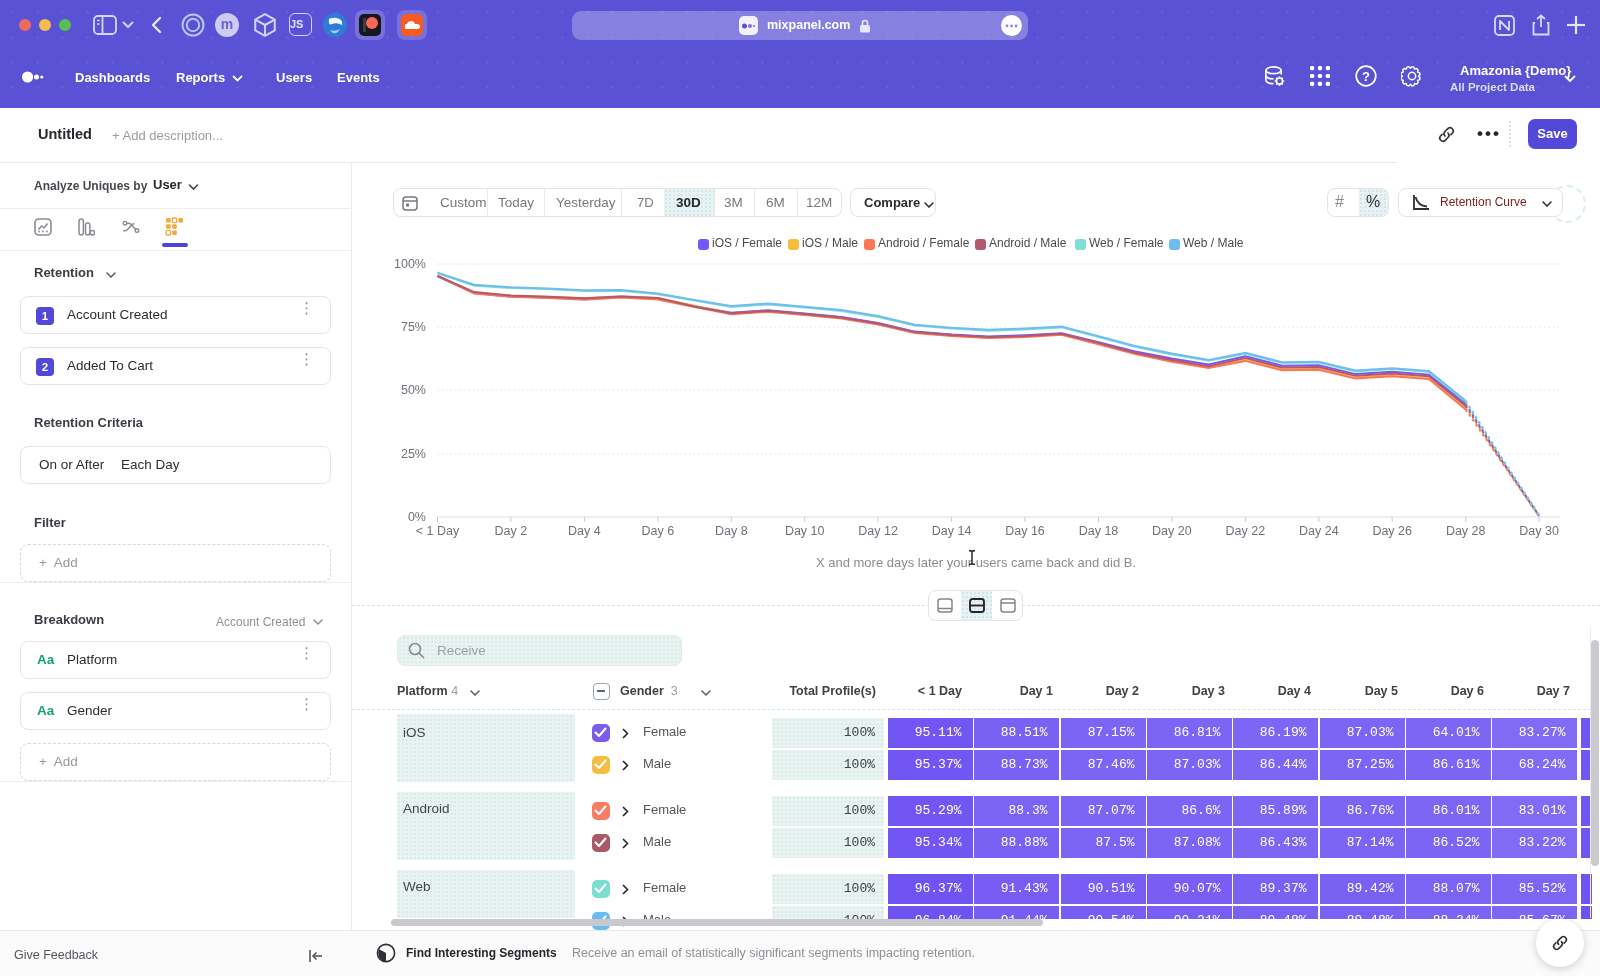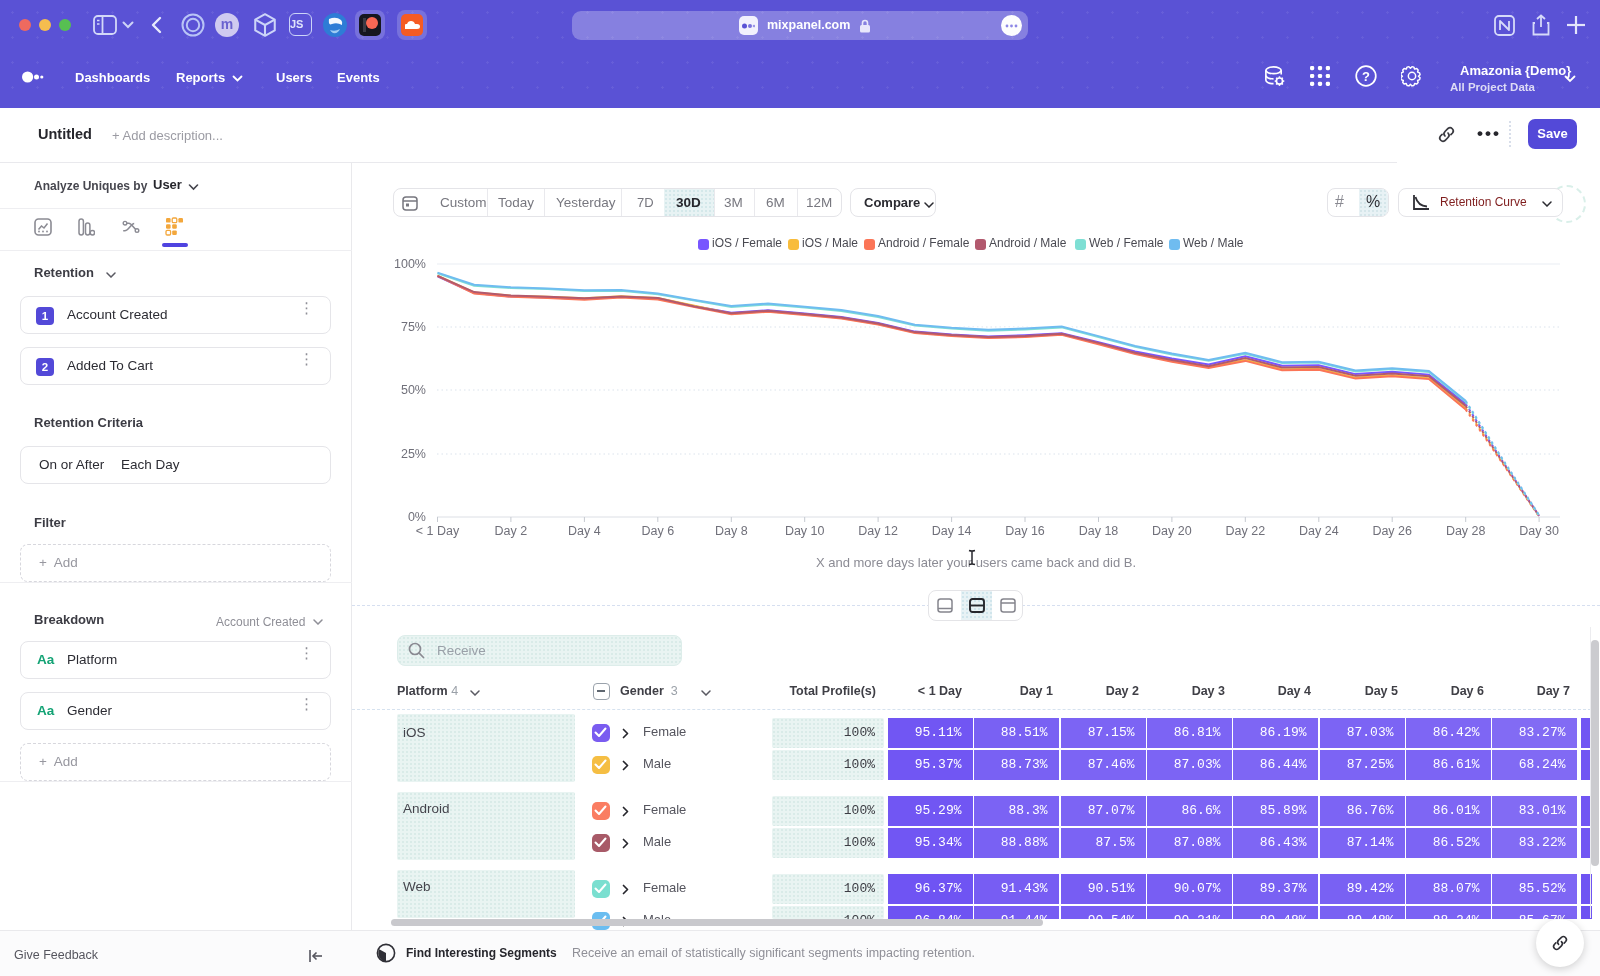--- a/index.html
+++ b/index.html
@@ -547,21 +547,21 @@
   </svg>
 <div class="glabel" style="left:643px;top:912px">Male</div>
 <div class="shim" style="left:772px;top:718px;width:112px;height:30px"></div>
 <div class="tp" style="left:772px;top:718px;width:103px;height:30px">100%</div>
 <div class="cell" style="left:888px;top:718px;background:rgba(105,77,242,0.95)">95.11%</div>
 <div class="cell" style="left:974px;top:718px;background:rgba(105,77,242,0.89)">88.51%</div>
 <div class="cell" style="left:1061px;top:718px;background:rgba(105,77,242,0.87)">87.15%</div>
 <div class="cell" style="left:1147px;top:718px;background:rgba(105,77,242,0.87)">86.81%</div>
 <div class="cell" style="left:1233px;top:718px;background:rgba(105,77,242,0.86)">86.19%</div>
 <div class="cell" style="left:1320px;top:718px;background:rgba(105,77,242,0.87)">87.03%</div>
-<div class="cell" style="left:1406px;top:718px;background:rgba(105,77,242,0.86)">86.42%</div>
+<div class="cell" style="left:1406px;top:718px;background:rgba(105,77,242,0.86)">64.01%</div>
 <div class="cell" style="left:1492px;top:718px;background:rgba(105,77,242,0.83)">83.27%</div>
 <div class="cell" style="left:1581px;top:718px;width:9px;background:rgba(105,77,242,0.95)"></div>
 <div class="shim" style="left:772px;top:750px;width:112px;height:30px"></div>
 <div class="tp" style="left:772px;top:750px;width:103px;height:30px">100%</div>
 <div class="cell" style="left:888px;top:750px;background:rgba(105,77,242,0.95)">95.37%</div>
 <div class="cell" style="left:974px;top:750px;background:rgba(105,77,242,0.89)">88.73%</div>
 <div class="cell" style="left:1061px;top:750px;background:rgba(105,77,242,0.87)">87.46%</div>
 <div class="cell" style="left:1147px;top:750px;background:rgba(105,77,242,0.87)">87.03%</div>
 <div class="cell" style="left:1233px;top:750px;background:rgba(105,77,242,0.86)">86.44%</div>
 <div class="cell" style="left:1320px;top:750px;background:rgba(105,77,242,0.87)">87.25%</div>

